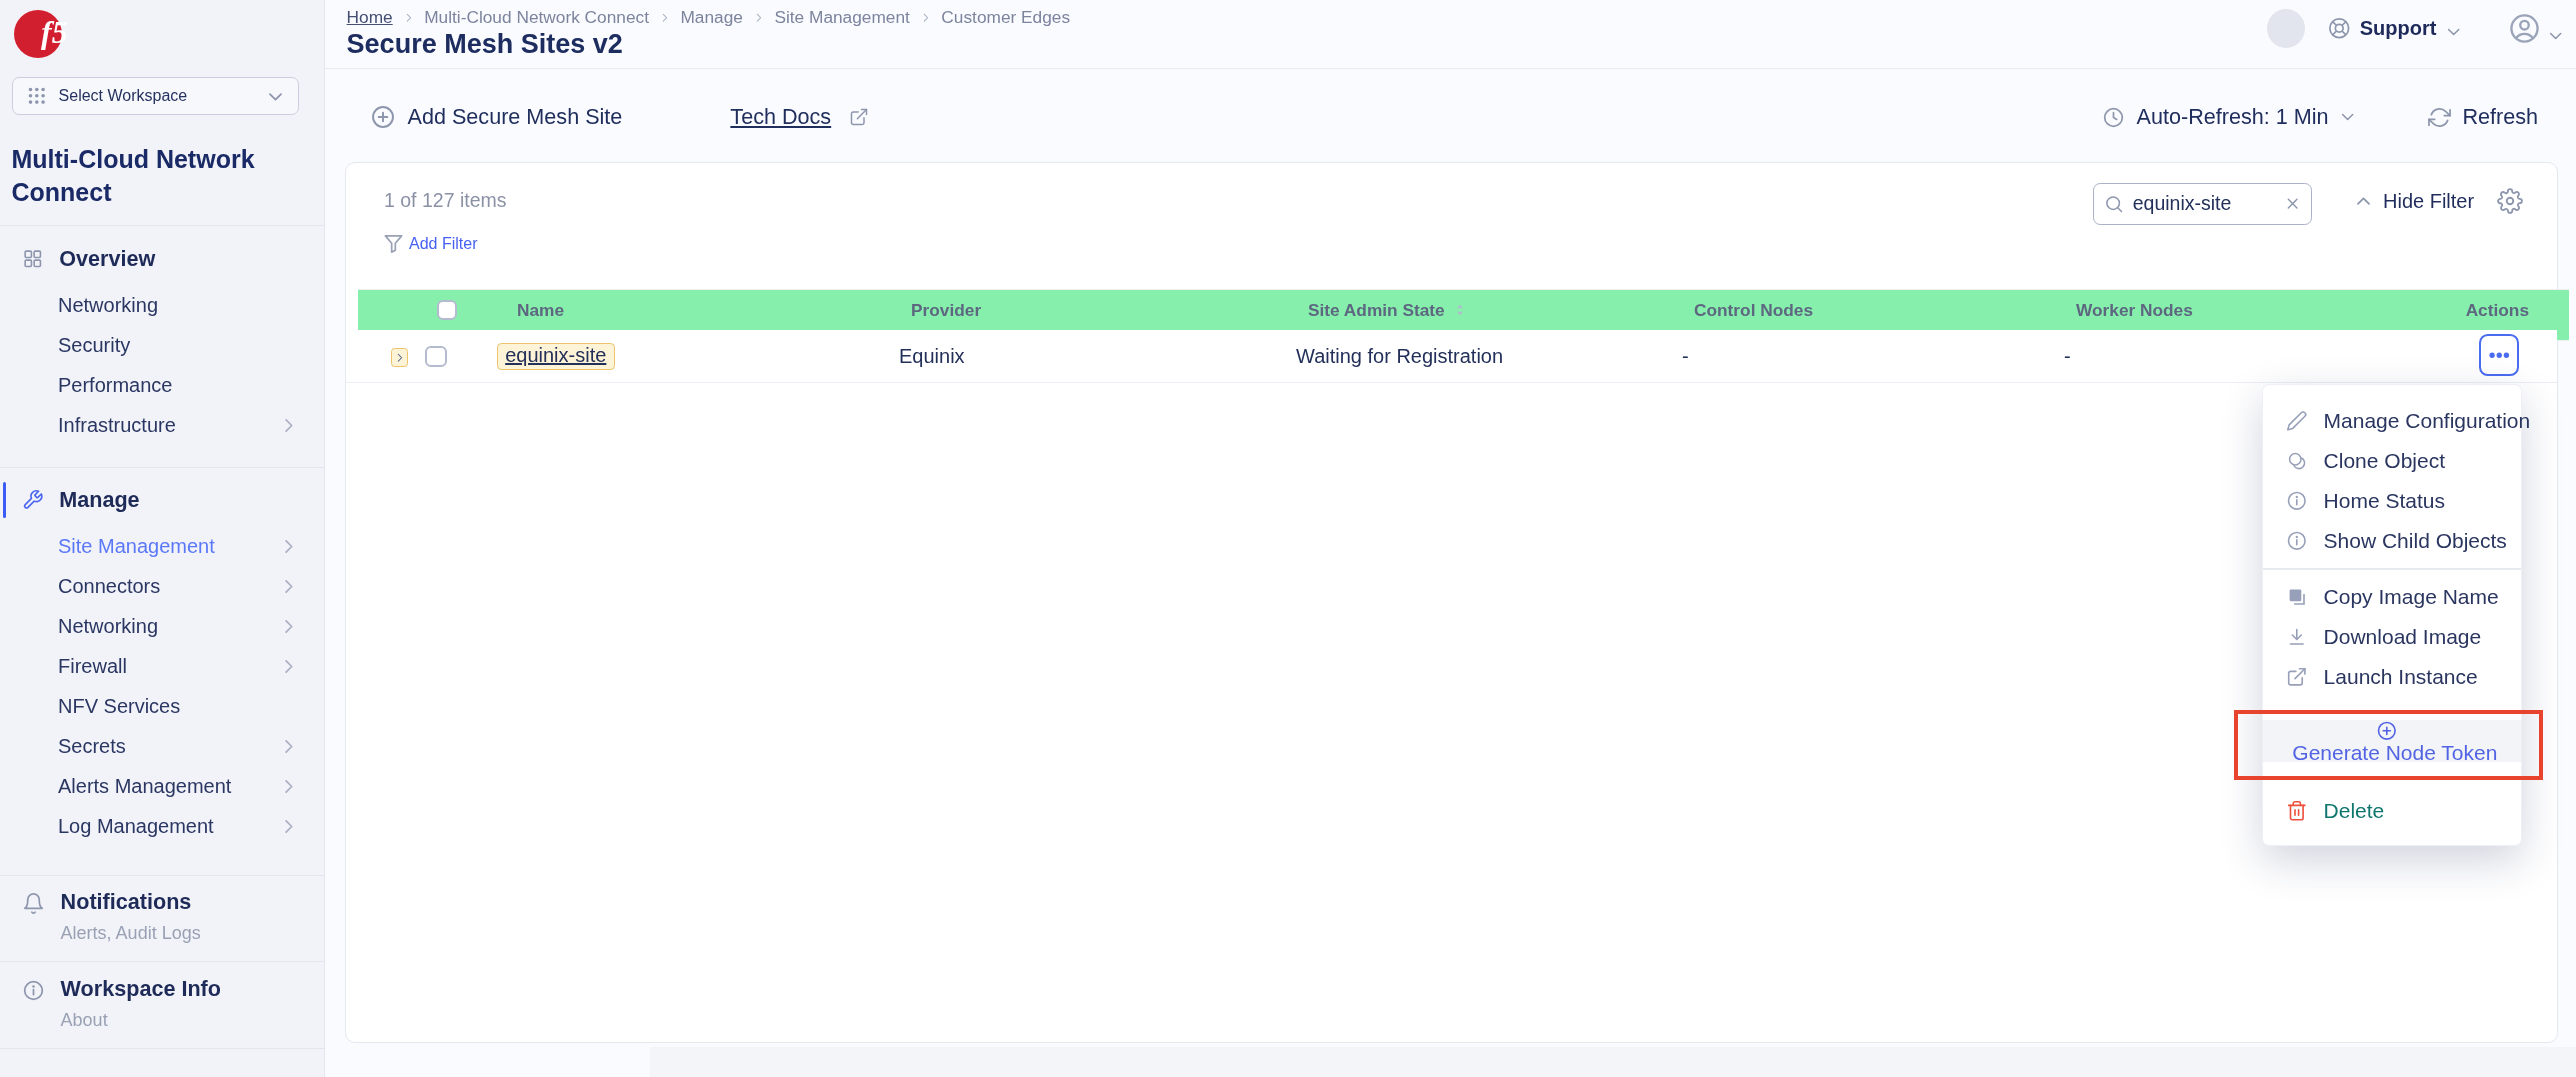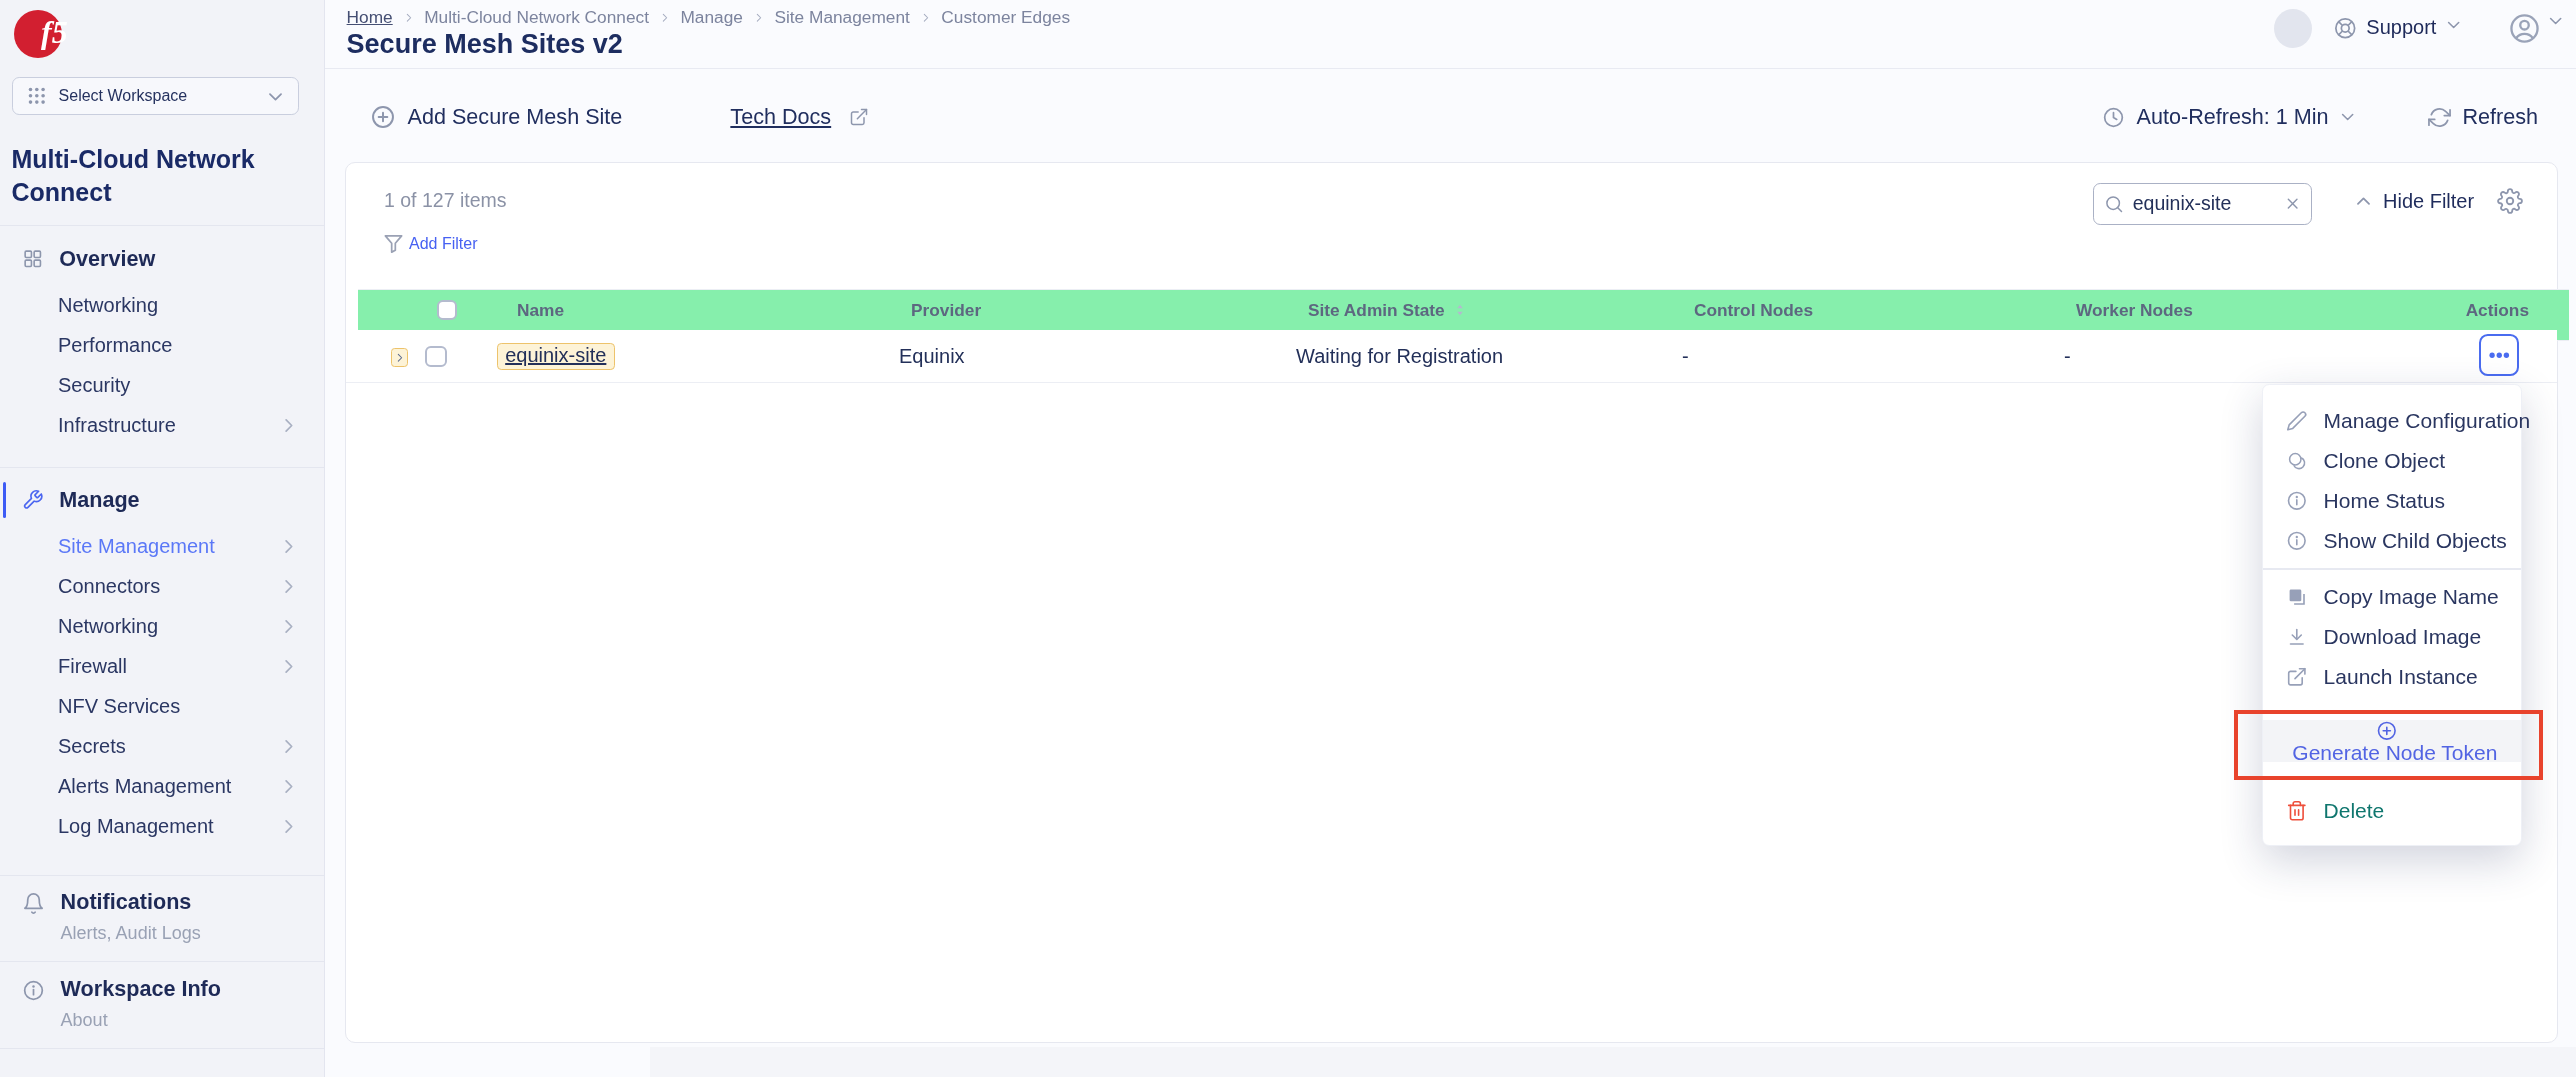--- a/index.html
+++ b/index.html
@@ -35,21 +35,21 @@
   
   .main { position:absolute; left:325px; top:0; right:0; bottom:0; background:#fafbfe; }
   .top-header { position:absolute; left:0; top:0; right:0; height:69px; border-bottom:1.4px solid #e8eaf2; }
   .breadcrumb { position:absolute; left:21.6px; top:7.2px; display:flex; align-items:center; font-size:17.3px; color:#7c849e; }
   .breadcrumb .home { color:#454f73; text-decoration:underline; cursor:pointer; }
   .breadcrumb .crumb { cursor:pointer; }
   .breadcrumb .sep { margin:0 10px; color:#a6adc0; display:flex; }
   .page-title { position:absolute; left:21.6px; top:29px; font-size:27px; font-weight:600; color:#1d2d60; }
   .hdr-right { position:absolute; right:11.5px; top:8.7px; display:flex; align-items:center; }
   .oval { width:38px; height:39px; border-radius:50%; background:#e2e5ee; margin-right:21.6px; }
-  .hdr-group { display:flex; align-items:flex-start; cursor:pointer; }
+  .hdr-group { display:flex; align-items:flex-end; cursor:pointer;font-weight:bold; }
   .hdr-group .g-lbl { font-size:20px; color:#1e2a5a; margin:0 8.7px; }
   .support-group { margin-right:46px; }
 
   .toolbar { position:absolute; left:0; top:71px; right:0; height:92px; }
   .tb-left { position:absolute; left:45px; top:0; height:92px; display:flex; align-items:center; }
   .tb-btn { display:flex; align-items:center; cursor:pointer; }
   .tb-btn .t { font-size:21.6px; color:#202e5e; margin-left:11.5px; }
   .techdocs { margin-left:108px; }
   .techdocs .t { text-decoration:underline; margin-left:0; margin-right:18px;text-align:center; }
   .tb-right { position:absolute; right:38px; top:0; height:92px; display:flex; align-items:center; }
@@ -276,24 +276,24 @@
         <svg class="s icon-g" width="21.6" height="21.6" viewBox="0 0 30 30">
             <use href="#i-grid"></use>
           </svg>
         <span class="sec-lbl">Overview</span>
       </div>
       <div class="sb-items">
         <div class="sb-item">
             <span class="lbl">Networking</span>
           </div>
         <div class="sb-item">
+            <span class="lbl">Security</span>
+          </div>
+        <div class="sb-item">
             <span class="lbl">Performance</span>
-          </div>
-        <div class="sb-item">
-            <span class="lbl">Security</span>
           </div>
         <div class="sb-item">
             <span class="lbl">Infrastructure</span>
             <svg class="s chev" width="19" height="19" viewBox="0 0 26 26">
               <use href="#i-chev-r"></use>
             </svg>
           </div>
       </div>
     </div>
 

